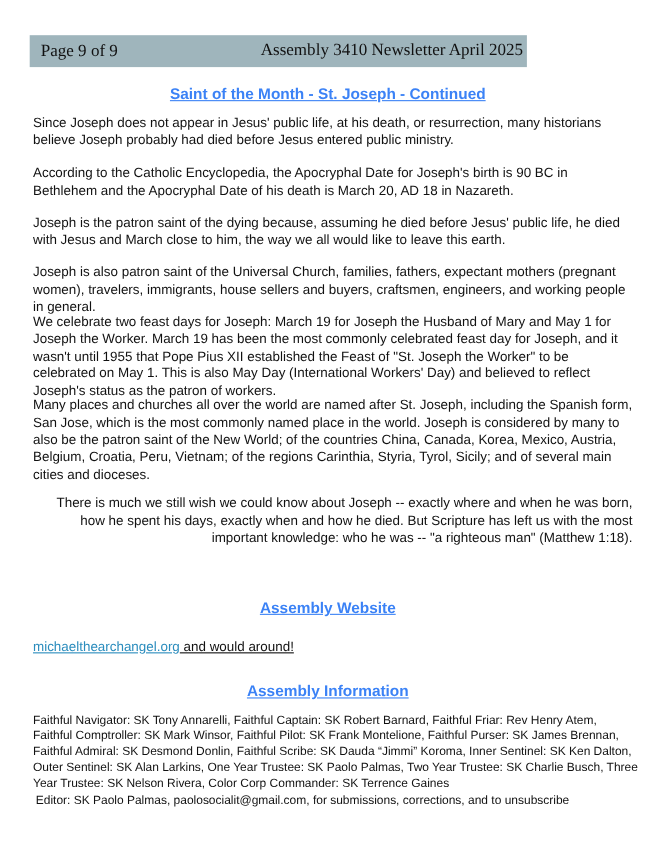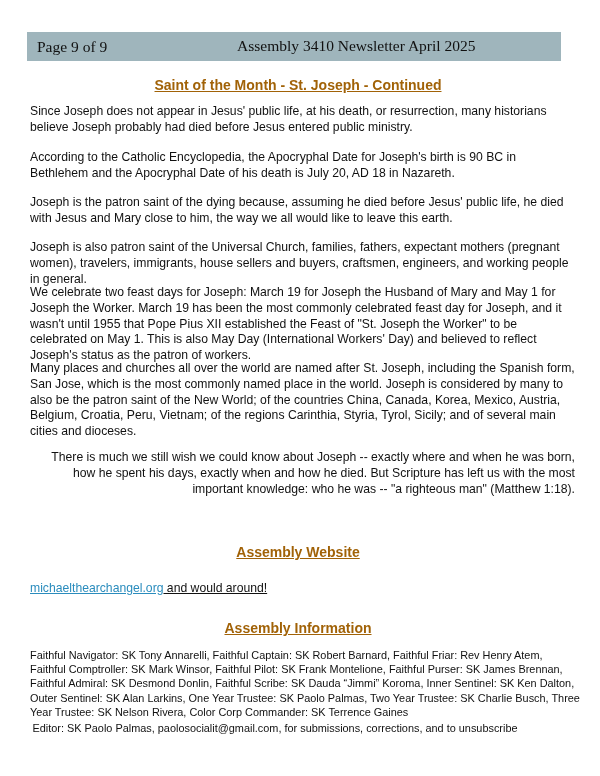--- a/index.html
+++ b/index.html
@@ -12,21 +12,21 @@
       height: 776px;
       position: relative;
       overflow: hidden;
       font-family: "Liberation Sans", sans-serif;
       color: #111111;
     }
     .header-bar {
       position: absolute;
       left: 27px;
       top: 32px;
-      width: 534px;
+      width: 452px;
       height: 29px;
       background: #9fb5bc;
       font-family: "Liberation Serif", serif;
       font-size: 15.5px;
       color: #111;
     }
     .header-bar .page-num {
       position: absolute;
       left: 10px;
       top: 6px;
@@ -35,21 +35,21 @@
       position: absolute;
       left: 210px;
       top: 5px;
     }
     .section-title {
       position: absolute;
       left: 0;
       width: 596px;
       text-align: center;
       font-weight: bold;
-      color: #a16207;
+      color: #3b82f6;
       text-decoration: underline;
       font-size: 14px;
     }
     .para {
       position: absolute;
       left: 30px;
       width: 545px;
       font-size: 12.2px;
       line-height: 15.8px;
       margin: 0;
@@ -81,22 +81,22 @@
 <body>
 
 <div class="header-bar">
   <span class="page-num">Page 9 of 9</span>
   <span class="newsletter-title">Assembly 3410 Newsletter April 2025</span>
 </div>
 
 <div class="section-title" style="top:77px;">Saint of the Month - St. Joseph - Continued</div>
 
 <p class="para" style="top:104px;">Since Joseph does not appear in Jesus' public life, at his death, or resurrection, many historians believe Joseph probably had died before Jesus entered public ministry.</p>
-<p class="para" style="top:150px;">According to the Catholic Encyclopedia, the Apocryphal Date for Joseph's birth is 90 BC in Bethlehem and the Apocryphal Date of his death is July 20, AD 18 in Nazareth.</p>
-<p class="para" style="top:195px;">Joseph is the patron saint of the dying because, assuming he died before Jesus' public life, he died with Jesus and Mary close to him, the way we all would like to leave this earth.</p>
+<p class="para" style="top:150px;">According to the Catholic Encyclopedia, the Apocryphal Date for Joseph's birth is 90 BC in Bethlehem and the Apocryphal Date of his death is March 20, AD 18 in Nazareth.</p>
+<p class="para" style="top:195px;">Joseph is the patron saint of the dying because, assuming he died before Jesus' public life, he died with Jesus and March close to him, the way we all would like to leave this earth.</p>
 <p class="para" style="top:240px;">Joseph is also patron saint of the Universal Church, families, fathers, expectant mothers (pregnant women), travelers, immigrants, house sellers and buyers, craftsmen, engineers, and working people in general.</p>
 <p class="para" style="top:285px;">We celebrate two feast days for Joseph: March 19 for Joseph the Husband of Mary and May 1 for Joseph the Worker. March 19 has been the most commonly celebrated feast day for Joseph, and it wasn't until 1955 that Pope Pius XII established the Feast of "St. Joseph the Worker" to be celebrated on May 1. This is also May Day (International Workers' Day) and believed to reflect Joseph's status as the patron of workers.</p>
 <p class="para" style="top:361px;">Many places and churches all over the world are named after St. Joseph, including the Spanish form, San Jose, which is the most commonly named place in the world. Joseph is considered by many to also be the patron saint of the New World; of the countries China, Canada, Korea, Mexico, Austria, Belgium, Croatia, Peru, Vietnam; of the regions Carinthia, Styria, Tyrol, Sicily; and of several main cities and dioceses.</p>
 <p class="para" style="top:450px;text-align:right;">There is much we still wish we could know about Joseph -- exactly where and when he was born, how he spent his days, exactly when and how he died. But Scripture has left us with the most important knowledge: who he was -- "a righteous man" (Matthew 1:18).</p>
 
 <div class="section-title" style="top:544px;">Assembly Website</div>
 
 <p class="para" style="top:565px;">
   <br>
   <a class="link">michaelthearchangel.org</a><span class="underlined"> and would around!</span>

